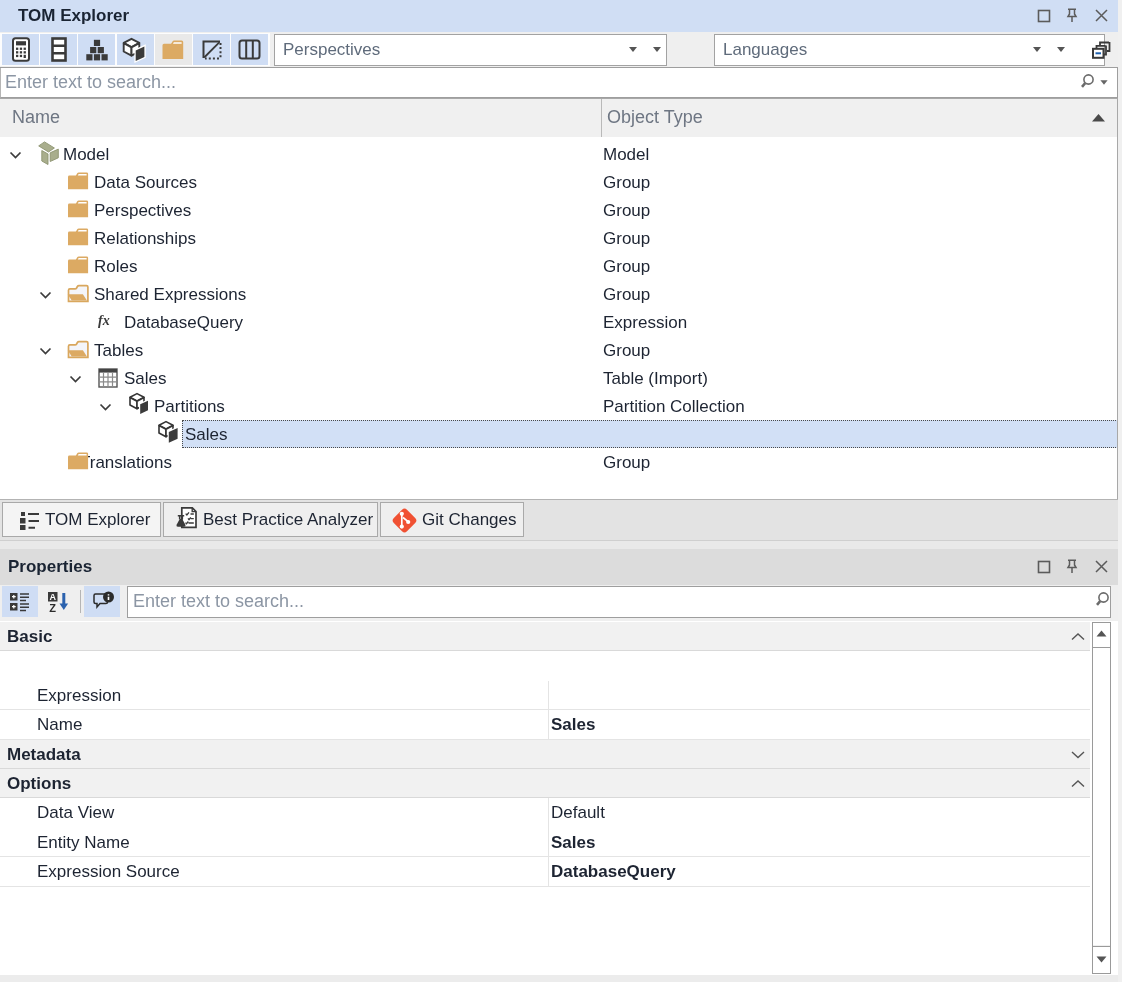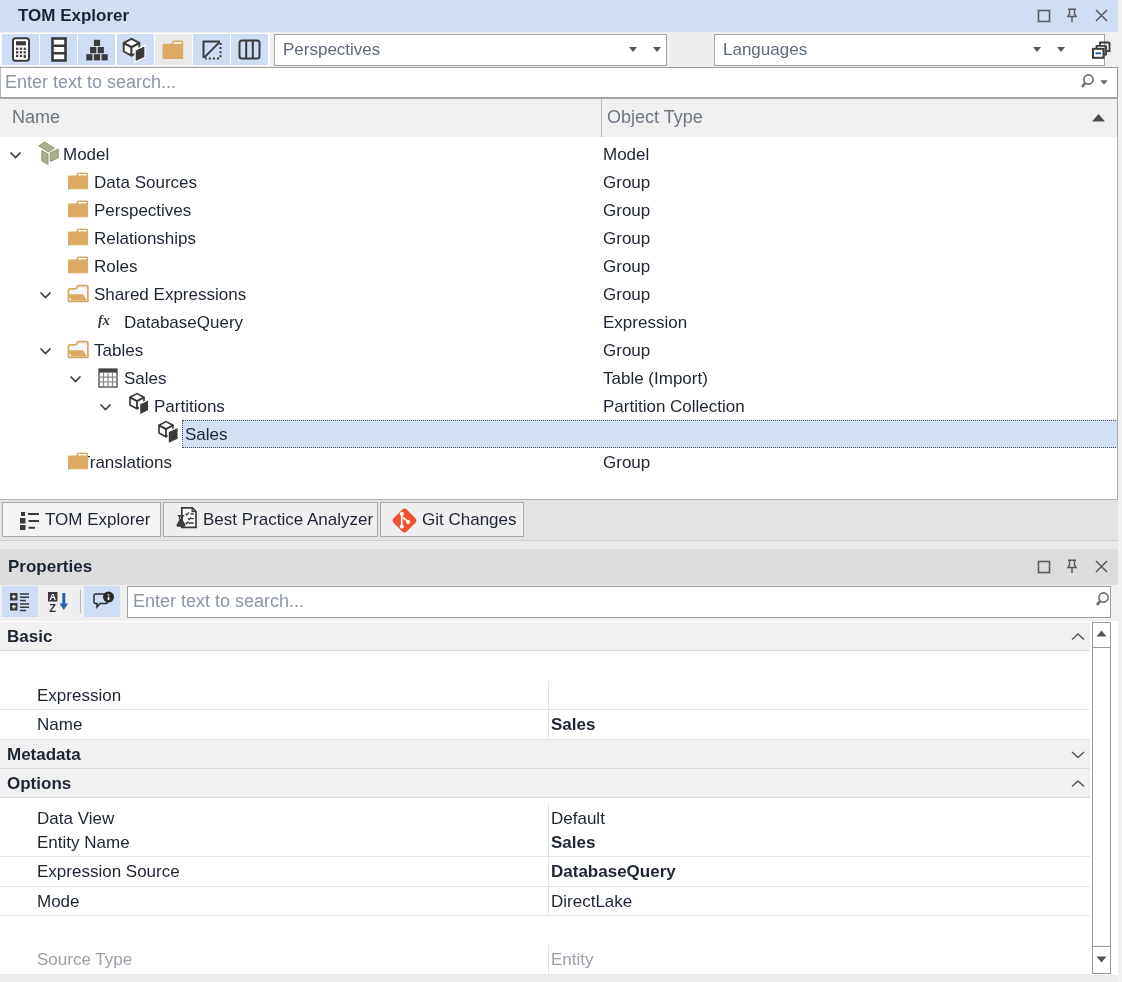--- a/index.html
+++ b/index.html
@@ -320,44 +320,34 @@
         <span class="gval"><span style="font-weight:bold">Sales</span></span>
       </div>
  <div class="gcat" style="top:118px;height:29px;line-height:29px">Metadata</div>
  <svg class="abs" style="left:1071px;top:129px" width="14" height="8">
         <path class="gchev" d="M1 1 L7 6.5 L13 1"></path>
       </svg>
  <div class="gcat" style="top:147px;height:29px;line-height:29px">Options</div>
  <svg class="abs" style="left:1071px;top:158px" width="14" height="8">
         <path class="gchev" d="M1 6.5 L7 1 L13 6.5"></path>
       </svg>
- <div class="grow" style="top:182px;height:36px;line-height:30px">
+ <div class="grow" style="top:176px;height:36px;line-height:30px">
         <span class="glab">Data View</span>
         <span class="gdiv"></span>
         <span class="gval">Default</span>
       </div>
  <div class="grow" style="top:206px;height:29px;line-height:29px">
         <span class="glab">Entity Name</span>
         <span class="gdiv"></span>
         <span class="gval"><span style="font-weight:bold">Sales</span></span>
       </div>
  <div class="grow" style="top:235px;height:30px;line-height:30px">
         <span class="glab">Expression Source</span>
         <span class="gdiv"></span>
         <span class="gval"><span style="font-weight:bold">DatabaseQuery</span></span>
-      </div>
- <div class="grow" style="top:265px;height:29px;line-height:29px">
-        <span class="glab">Mode</span>
-        <span class="gdiv"></span>
-        <span class="gval">DirectLake</span>
-      </div>
- <div class="grow" style="top:323px;height:30px;line-height:30px;color:#9aa0a8">
-        <span class="glab">Source Type</span>
-        <span class="gdiv"></span>
-        <span class="gval">Entity</span>
       </div>
  <div class="abs" style="left:0;top:353px;width:1119px;height:7px;background:#ececec"></div>
 </div>
 
 <div class="abs" style="left:1092px;top:622px;width:19px;height:352px;background:#fff;border:1px solid #9a9a9a"></div>
 <div class="abs" style="left:1093px;top:647px;width:17px;height:1px;background:#9a9a9a"></div>
 <div class="abs" style="left:1093px;top:945px;width:17px;height:2px;background:#f0f0f0;border-bottom:1px solid #9a9a9a"></div>
 <svg class="abs" style="left:1096px;top:630px" width="11" height="7">
       <path d="M5.5 0.5 L10.5 6.5 H0.5 Z" fill="#555"></path>
     </svg>

